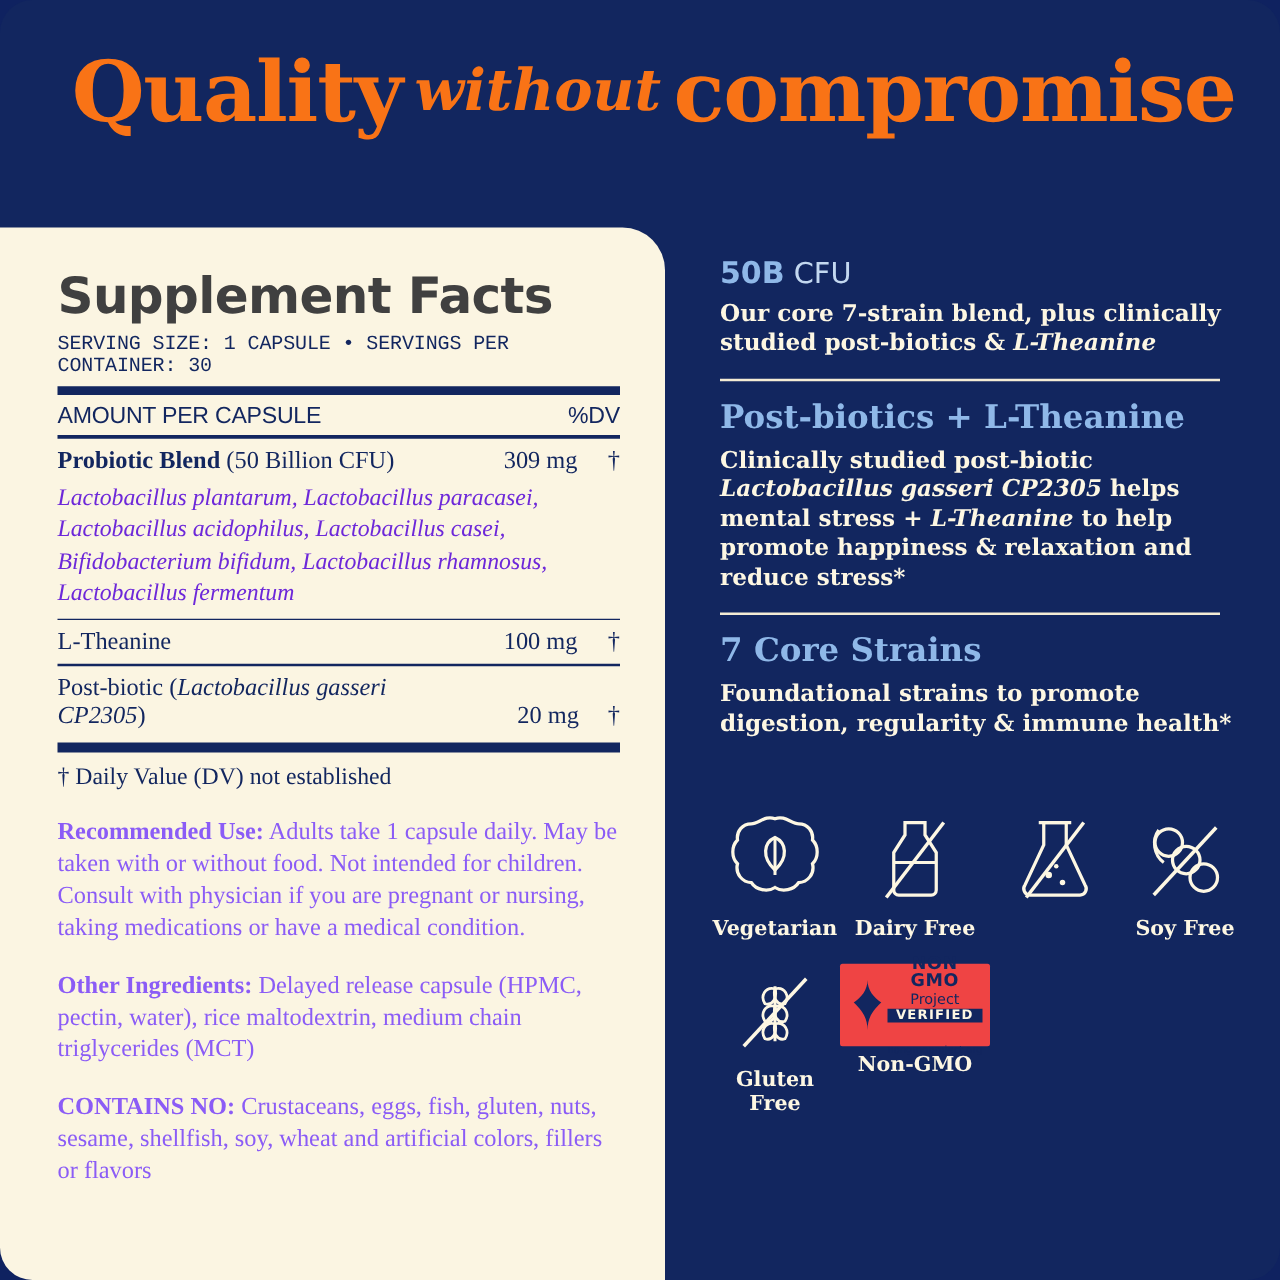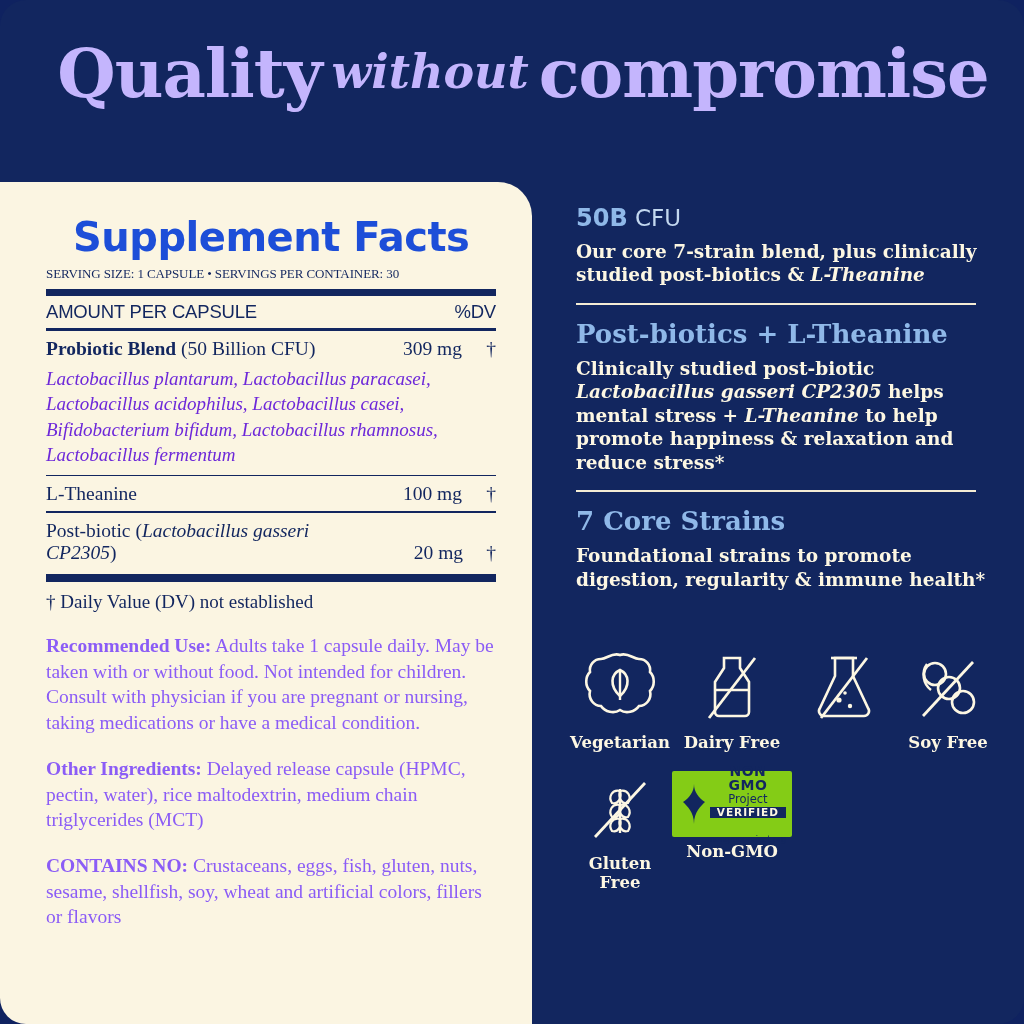--- a/index.html
+++ b/index.html
@@ -16,21 +16,21 @@
     background: #12265f;
     border-radius: 26px;
     overflow: hidden;
   }
   
   .headline {
     position: absolute;
     left: 0; top: 34px;
     width: 1024px;
     text-align: center;
-    color: #c4b5fd;
+    color: #f97316;
     white-space: nowrap;
     padding-left: 22px;
   }
   .headline .w1, .headline .w3 {
     font-family: "DejaVu Serif", serif;
     font-weight: bold;
     font-size: 67px;
     letter-spacing: -1px;
   }
   .headline .w2 {
@@ -53,27 +53,26 @@
   }
   .facts-inner {
     position: absolute;
     left: 46px; top: 32px;
     width: 450px;
   }
   .facts-title {
     font-family: "DejaVu Sans", sans-serif;
     font-weight: bold;
     font-size: 40px;
-    color: #1d4ed8;
+    color: #404040;
     letter-spacing: -0.5px;
-    margin-left: 27px;
   }
   .serving {
-    font-family: Liberation Serif, serif;
-    font-size: 13px;
+    font-family: Liberation Mono, monospace;
+    font-size: 16px;
     color: #12265f;
     margin-top: 6px;
     letter-spacing: -0.1px;
   }
   .rule-thick {
     height: 7px; background: #12265f; margin-top: 7px;
   }
   .rule-thin {
     height: 1.4px; background: #12265f;
   }
@@ -182,21 +181,21 @@
   .badge .cap {
     font-family: "DejaVu Serif", serif;
     font-weight: bold;
     font-size: 16.5px;
     line-height: 1.15;
     margin-top: 6px;
   }
   .badge svg { display: block; margin: 0 auto; }
   .gmo-box {
     width: 120px; height: 66px;
-    background: #84cc16;
+    background: #ef4444;
     margin: 0 auto;
     display: flex;
     align-items: center;
     border-radius: 2px;
     padding: 4px 6px;
   }
   .gmo-left { width: 40px; display: flex; justify-content: center; }
   .gmo-right {
     flex: 1;
     color: #12265f;

